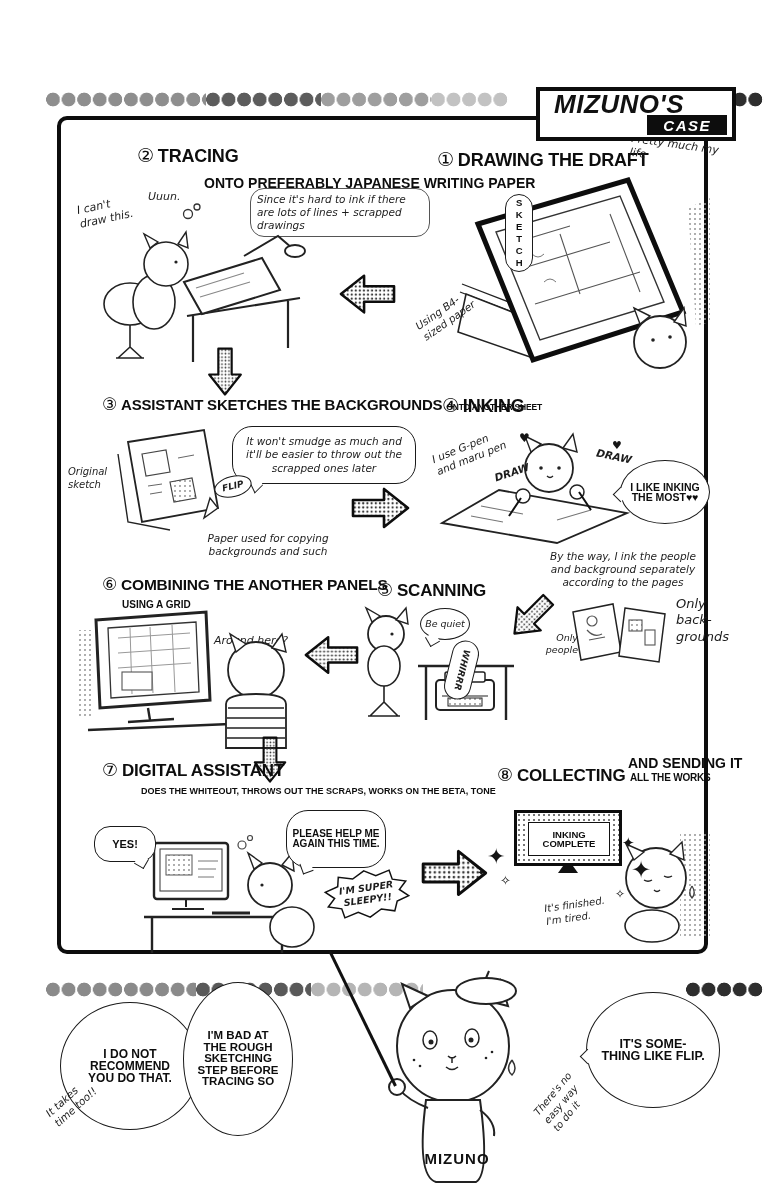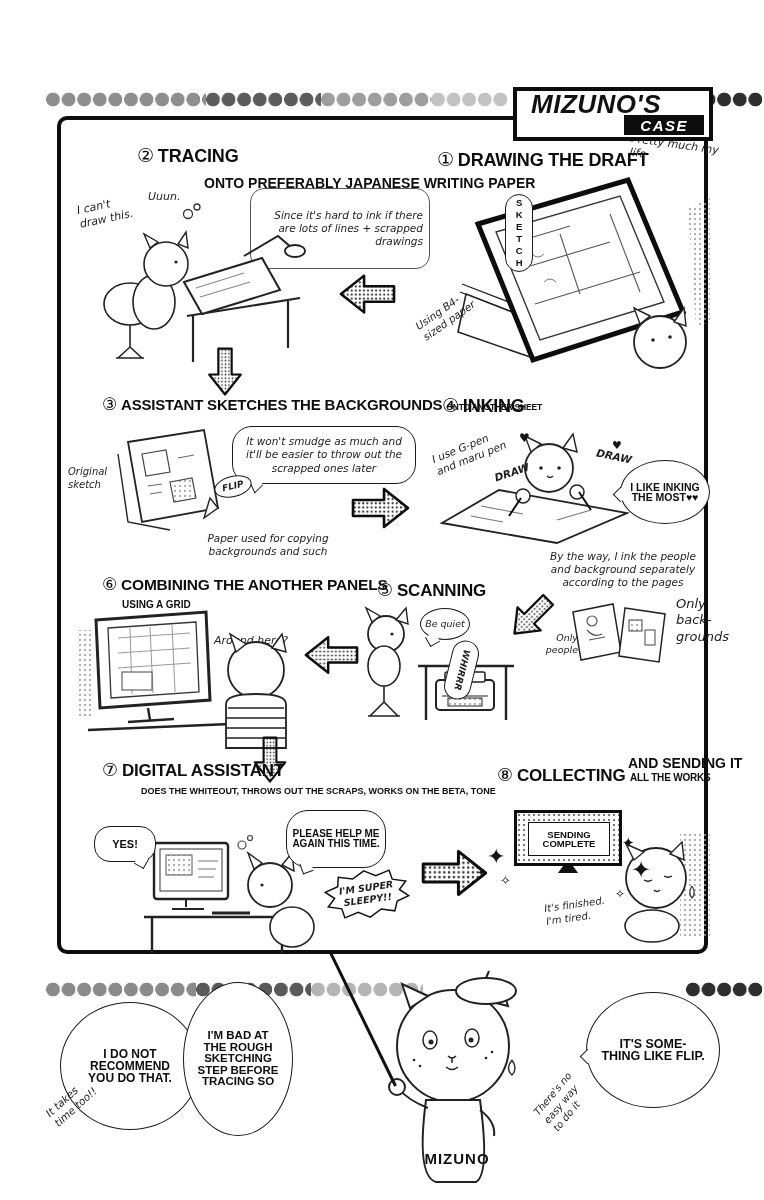--- a/index.html
+++ b/index.html
@@ -35,30 +35,30 @@
 </svg>
 
 <div class="abs dots" style="left:46px;top:92px;width:160px;--c:#8e8e8e"></div>
 <div class="abs dots" style="left:206px;top:92px;width:115px;--c:#5c5c5c"></div>
 <div class="abs dots" style="left:321px;top:92px;width:110px;--c:#9e9e9e"></div>
 <div class="abs dots" style="left:431px;top:92px;width:78px;--c:#c2c2c2"></div>
 <div class="abs dots" style="left:686px;top:92px;width:78px;--c:#2e2e2e"></div>
 
 <div class="abs" style="left:57px;top:116px;width:651px;height:838px;border:4px solid #0d0d0d;border-radius:10px;z-index:1;background:#fff"></div>
 
-<div class="abs" style="left:513px;top:87px;width:200px;height:54px;background:#fff;border:4px solid #0d0d0d;z-index:4">
+<div class="abs" style="left:536px;top:87px;width:200px;height:54px;background:#fff;border:4px solid #0d0d0d;z-index:4">
   <div style="font-size:26px;font-weight:800;font-style:italic;letter-spacing:.5px;padding-left:14px;line-height:27px">MIZUNO'S</div>
   <div style="position:absolute;right:5px;bottom:2px;background:#0d0d0d;color:#fff;padding:0 16px;height:20px;display:flex;align-items:center">
     <span style="font-size:15px;font-weight:800;font-style:italic;letter-spacing:1.5px">CASE</span>
   </div>
 </div>
 
 <div class="abs hdr z2" style="left:137px;top:146px;font-size:18px"><span class="n" style="font-size:19px">②</span><span>TRACING</span></div>
 <div class="abs sub z2" style="left:204px;top:176px;font-size:14px">ONTO PREFERABLY JAPANESE WRITING PAPER</div>
-<div class="abs hand z2" style="left:250px;top:188px;width:180px;font-size:10.5px;text-align:right;border:1.2px solid #555;border-radius:14px;padding:20px 6px;background:#fff">Since it's hard to ink if there are lots of lines + scrapped drawings</div>
+<div class="abs hand z2" style="left:250px;top:188px;width:180px;font-size:10.5px;text-align:left;border:1.2px solid #555;border-radius:14px;padding:4px 6px;background:#fff">Since it's hard to ink if there are lots of lines + scrapped drawings</div>
 <div class="abs hand z2" style="left:78px;top:198px;width:58px;font-size:11px;transform:rotate(-12deg)">I can't draw this.</div>
 <div class="abs hand z2" style="left:148px;top:190px;font-size:11px">Uuun.</div>
 <svg class="abs z2" style="left:92px;top:198px;width:215px;height:168px" viewBox="0 0 215 168">
   <circle cx="96" cy="16" r="4.5" fill="none" stroke="#333" stroke-width="1.3"></circle>
   <circle cx="105" cy="9" r="3" fill="none" stroke="#333" stroke-width="1.3"></circle>
   <ellipse cx="38" cy="106" rx="26" ry="21" fill="#fff" stroke="#222" stroke-width="1.6"></ellipse>
   <path d="M38 127 L38 149 M24 160 L52 160 M38 149 L26 160 M38 149 L50 160" stroke="#222" stroke-width="1.6" fill="none"></path>
   <ellipse cx="62" cy="104" rx="21" ry="27" fill="#fff" stroke="#222" stroke-width="1.6"></ellipse>
   <circle cx="74" cy="66" r="22" fill="#fff" stroke="#222" stroke-width="1.6"></circle>
   <path d="M58 50 L52 36 L66 44 Z" fill="#fff" stroke="#222" stroke-width="1.4"></path>
@@ -237,21 +237,21 @@
   <circle cx="108" cy="5" r="2.5" fill="none" stroke="#444" stroke-width="1.2"></circle>
 </svg>
 <svg class="abs z2" style="left:420px;top:848px;width:70px;height:50px;transform:rotate(180deg)" viewBox="0 0 60 44">
       <path d="M58 14 L27 14 L27 3 L3 22 L27 41 L27 30 L58 30 Z" fill="url(#ht)" stroke="#0d0d0d" stroke-width="2.6" stroke-linejoin="round"></path>
     </svg>
 
 <div class="abs hdr z2" style="left:497px;top:766px;font-size:17px"><span class="n" style="font-size:18px">⑧</span><span>COLLECTING</span> <span style="font-size:10px">ALL THE WORKS</span></div>
 <div class="abs sub z2" style="left:628px;top:756px;font-size:14px">AND SENDING IT</div>
 <div class="abs z2" style="left:514px;top:810px;width:108px;height:56px;border:3px solid #0d0d0d;background-image:radial-gradient(circle at 2px 2px,#777 1px,transparent 1.5px);background-size:5px 5px;background-color:#fff">
   <div style="position:absolute;left:11px;top:9px;width:82px;height:34px;border:1.5px solid #111;background:#fff;display:flex;align-items:center;justify-content:center;text-align:center">
-    <span class="sub" style="font-size:9.5px;white-space:normal">SENDING COMPLETE</span>
+    <span class="sub" style="font-size:9.5px;white-space:normal">INKING COMPLETE</span>
   </div>
 </div>
 <div class="abs z2" style="left:558px;top:866px;width:20px;height:7px;border-left:5px solid transparent;border-right:5px solid transparent;border-bottom:7px solid #111"></div>
 <span class="abs spark" style="left:487px;top:846px;font-size:22px">✦</span>
 <span class="abs spark" style="left:500px;top:874px;font-size:13px">✧</span>
 <span class="abs spark" style="left:477px;top:868px;font-size:10px">✦</span>
 <span class="abs spark" style="left:622px;top:836px;font-size:15px">✦</span>
 <span class="abs spark" style="left:631px;top:858px;font-size:24px">✦</span>
 <span class="abs spark" style="left:615px;top:888px;font-size:12px">✧</span>
 <svg class="abs z2" style="left:608px;top:828px;width:102px;height:118px" viewBox="0 0 102 118">

